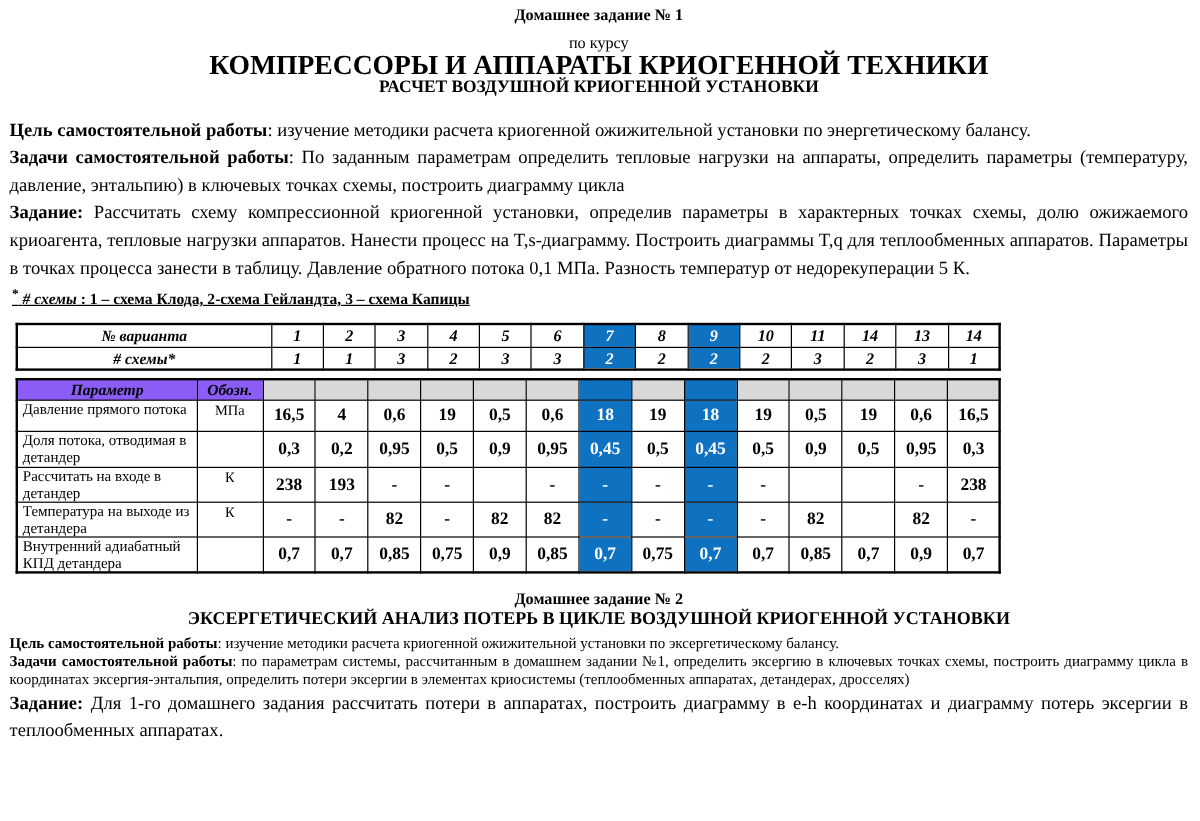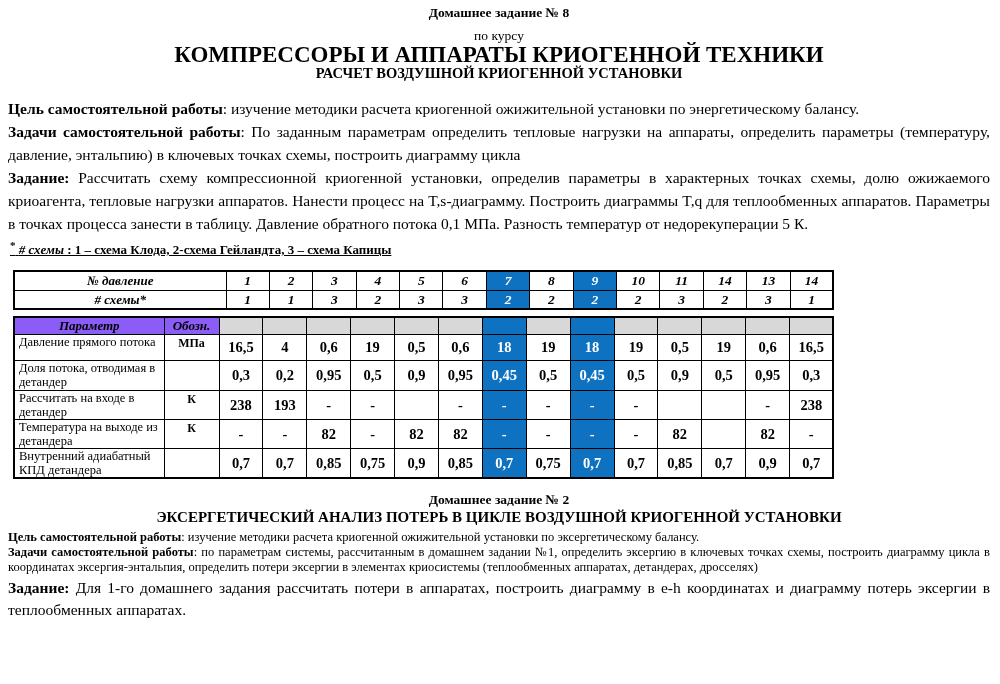--- a/index.html
+++ b/index.html
@@ -30,36 +30,36 @@
   .t2 tr.hr{height:16px;}
   .t2 tr.r1{height:26px;}
   .t2 tr.r2{height:25px;}
   .t2 tr.r3{height:30px;}
   .t2 tr.r4{height:28px;}
   .t2 tr.r5{height:28px;}
   .t2 tr.r6{height:29px;}
   .t2 th.head{font-weight:bold;font-style:italic;font-size:13px;text-align:center;background:#8b5cf6;}
   .t2 .gh{background:var(--grey);}
   .t2 .plab{font-size:12.5px;text-align:left;vertical-align:top;padding:1px 2px 0 4px;white-space:normal;line-height:13.5px;}
-  .t2 .unit{font-size:12px;text-align:center;vertical-align:top;padding-top:1px;font-weight:bold;}
+  .t2 .unit{font-size:12px;text-align:center;vertical-align:top;padding-top:1px;}
   .t2 .pval{font-weight:bold;font-size:14.5px;text-align:center;vertical-align:middle;}
   .hl{background:var(--blue) !important;color:#fff;}
 
   .s2-title{font-size:13.5px;font-weight:bold;margin-top:13px;}
   .s2-main{font-size:15px;font-weight:bold;line-height:19px;}
   p.small{font-size:12.5px;line-height:15px;text-align:justify;margin:0;}
   p.small.first{margin-top:3px;}
   p.body.last{margin-top:2px;line-height:22px;}
 </style>
 </head>
 <body>
 
 <div class="page">
 
-  <div class="center hw-title">Домашнее задание № 8</div>
+  <div class="center hw-title">Домашнее задание № 1</div>
   <div class="center course-prefix">по курсу</div>
   <div class="center course-title">КОМПРЕССОРЫ И АППАРАТЫ КРИОГЕННОЙ ТЕХНИКИ</div>
   <div class="center course-subtitle">РАСЧЕТ ВОЗДУШНОЙ КРИОГЕННОЙ УСТАНОВКИ</div>
 
   <p class="body first"><b>Цель самостоятельной работы</b><span>: изучение методики расчета криогенной ожижительной установки по энергетическому балансу.</span></p>
 
   <p class="body"><b>Задачи самостоятельной работы</b><span>: По заданным параметрам определить тепловые нагрузки на аппараты, определить параметры (температуру, давление, энтальпию) в ключевых точках схемы, построить диаграмму цикла</span></p>
 
   <p class="body"><b>Задание:</b><span> Рассчитать схему компрессионной криогенной установки, определив параметры в характерных точках схемы, долю ожижаемого криоагента, тепловые нагрузки аппаратов. Нанести процесс на T,s-диаграмму. Построить диаграммы T,q для теплообменных аппаратов. Параметры в точках процесса занести в таблицу. Давление обратного потока 0,1 МПа. Разность температур от недорекуперации 5 К.</span></p>
 
@@ -78,21 +78,21 @@
         <col style="width: 43.4px;">
         <col style="width: 43.4px;">
         <col style="width: 43.4px;">
         <col style="width: 43.4px;">
         <col style="width: 43.4px;">
         <col style="width: 43.4px;">
         <col style="width: 43.4px;">
       </colgroup>
     <tbody>
         <tr>
-          <td class="lab">№ давление</td>
+          <td class="lab">№ варианта</td>
           <td class="val">1</td>
           <td class="val">2</td>
           <td class="val">3</td>
           <td class="val">4</td>
           <td class="val">5</td>
           <td class="val">6</td>
           <td class="val hl">7</td>
           <td class="val">8</td>
           <td class="val hl">9</td>
           <td class="val">10</td>

